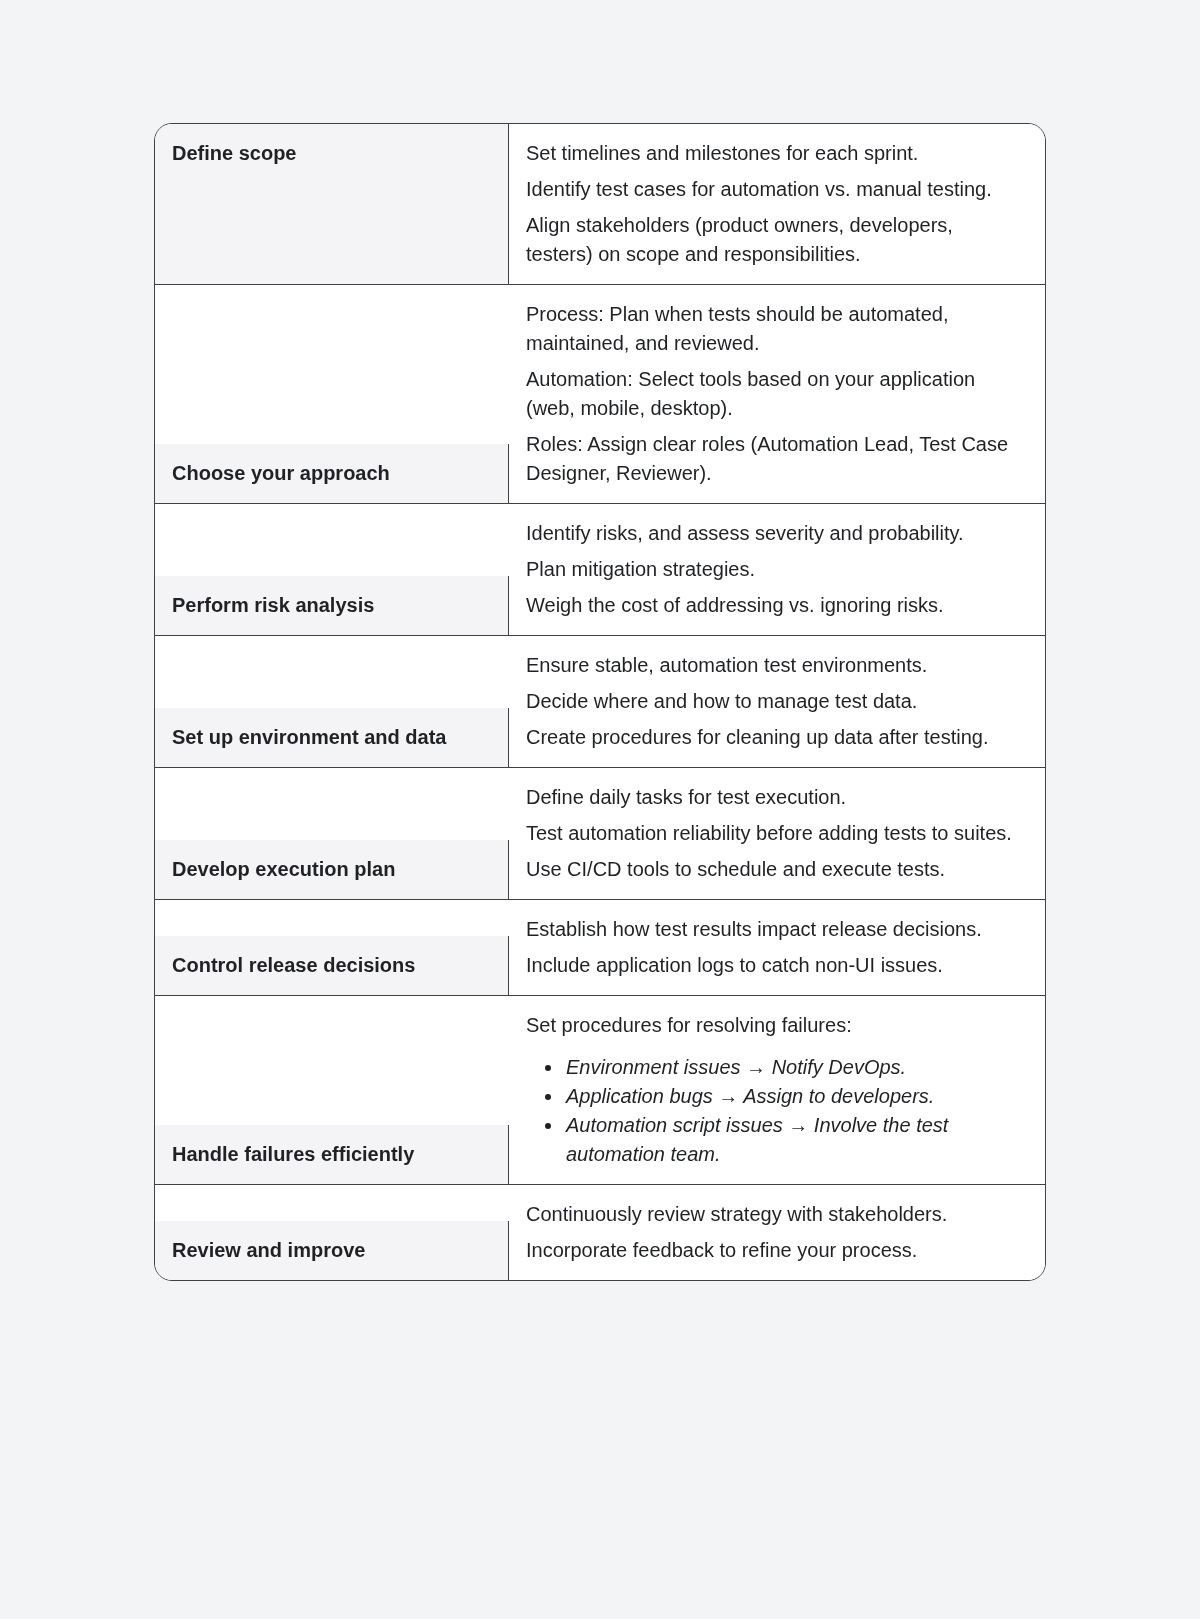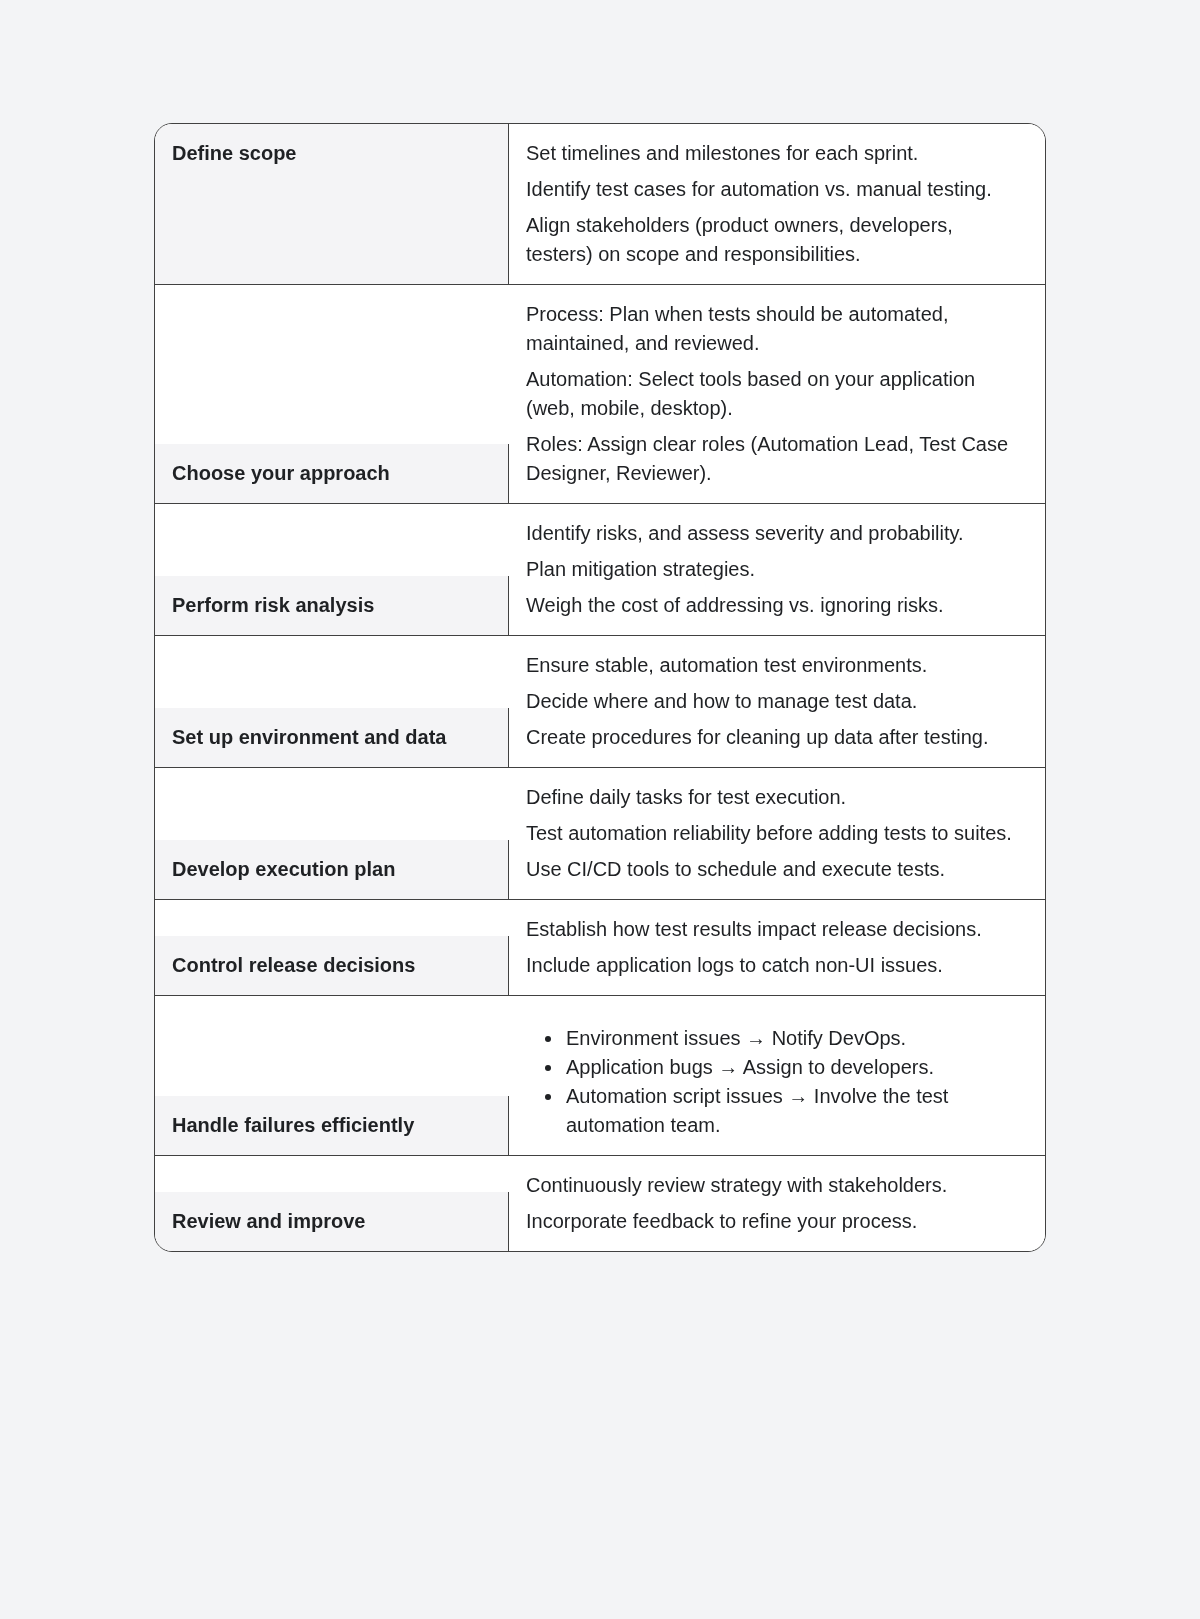--- a/index.html
+++ b/index.html
@@ -41,20 +41,21 @@
     background:var(--body-bg);
     padding:15px 20px 15px 17px;
   }
   .cell-body p{ margin:0; }
   .cell-body p + p{ margin-top:7px; }
   .cell-body strong{ font-weight:400; }
   .cell-body ul{
     margin:13px 0 0 0;
     padding:0 0 0 38px;
     list-style:disc outside;
+    font-style:italic;
   }
   .cell-body li{ padding-left:2px; }
 </style>
 </head>
 <body>
 
 <div class="table-card">
 
   <div class="t-row">
     <div class="cell-title">Define scope</div>
@@ -105,20 +106,21 @@
     <div class="cell-title">Control release decisions</div>
     <div class="cell-body">
       <p>Establish how test results impact release decisions.</p>
       <p>Include application logs to catch non-UI issues.</p>
     </div>
   </div>
 
   <div class="t-row">
     <div class="cell-title">Handle failures efficiently</div>
     <div class="cell-body">
+      <p>Set procedures for resolving failures:</p>
       <ul>
         <li>Environment issues → Notify DevOps.</li>
         <li>Application bugs → Assign to developers.</li>
         <li>Automation script issues → Involve the test automation team.</li>
       </ul>
     </div>
   </div>
 
   <div class="t-row">
     <div class="cell-title">Review and improve</div>

